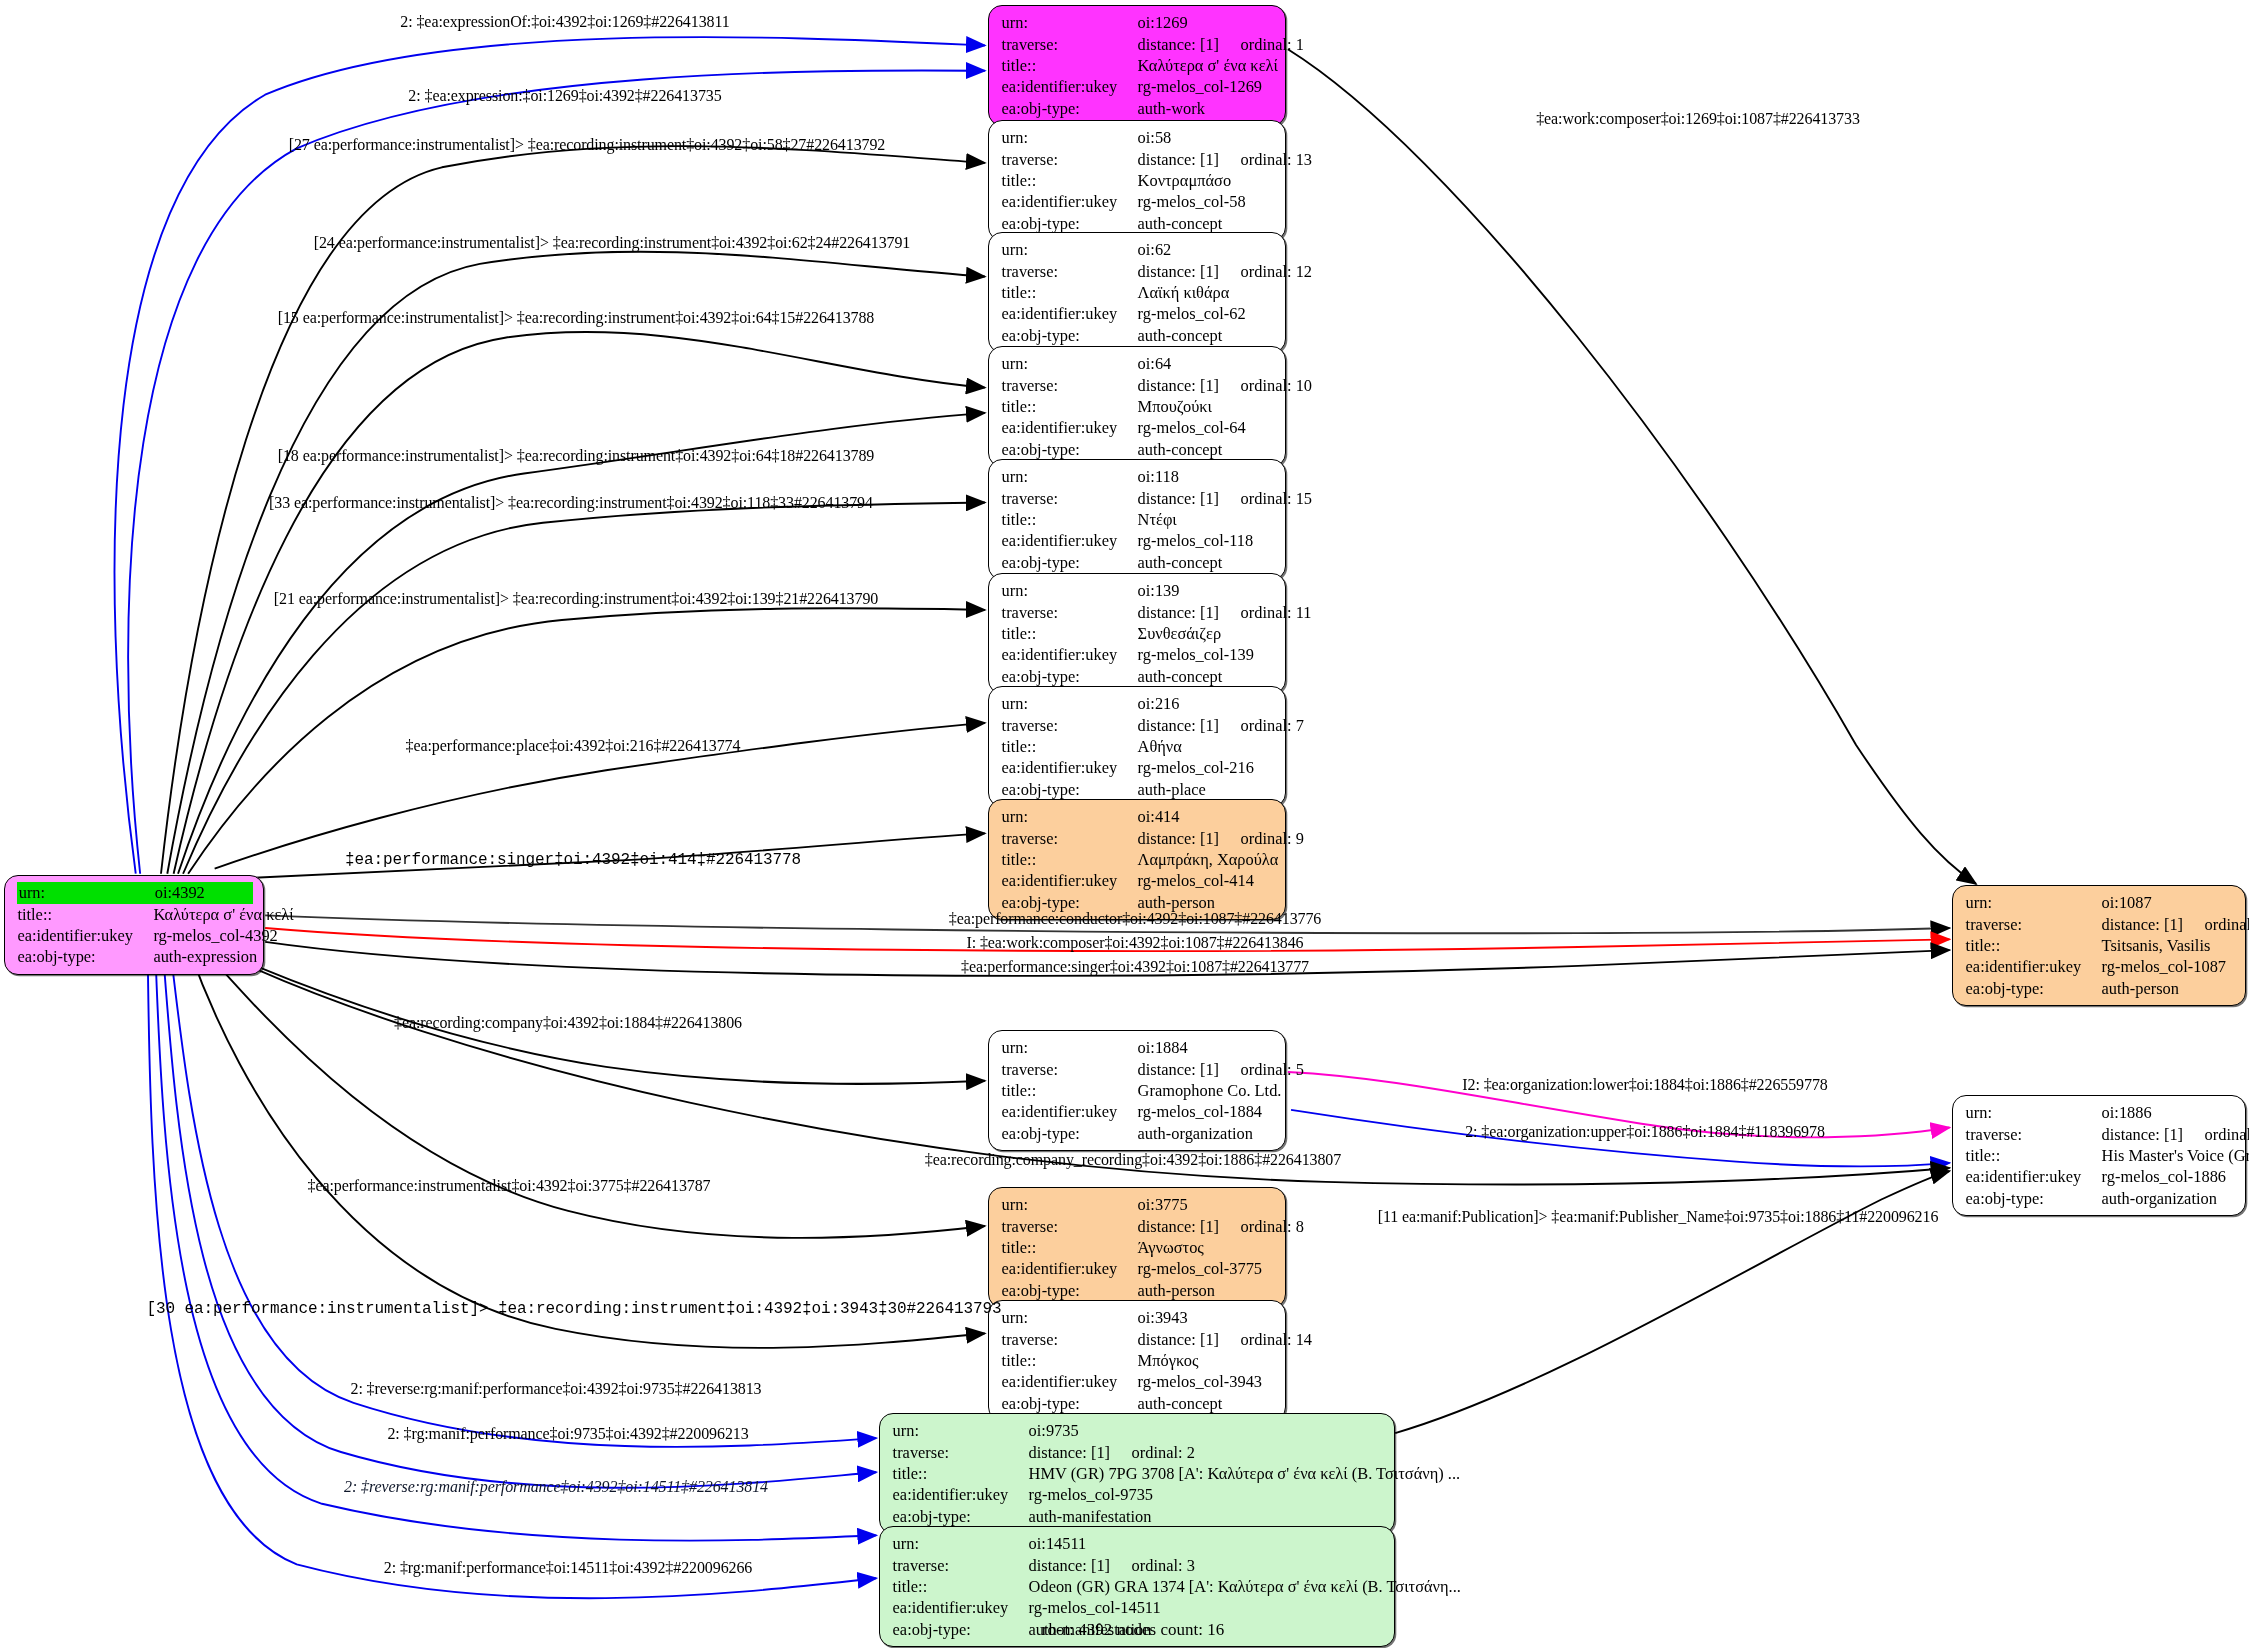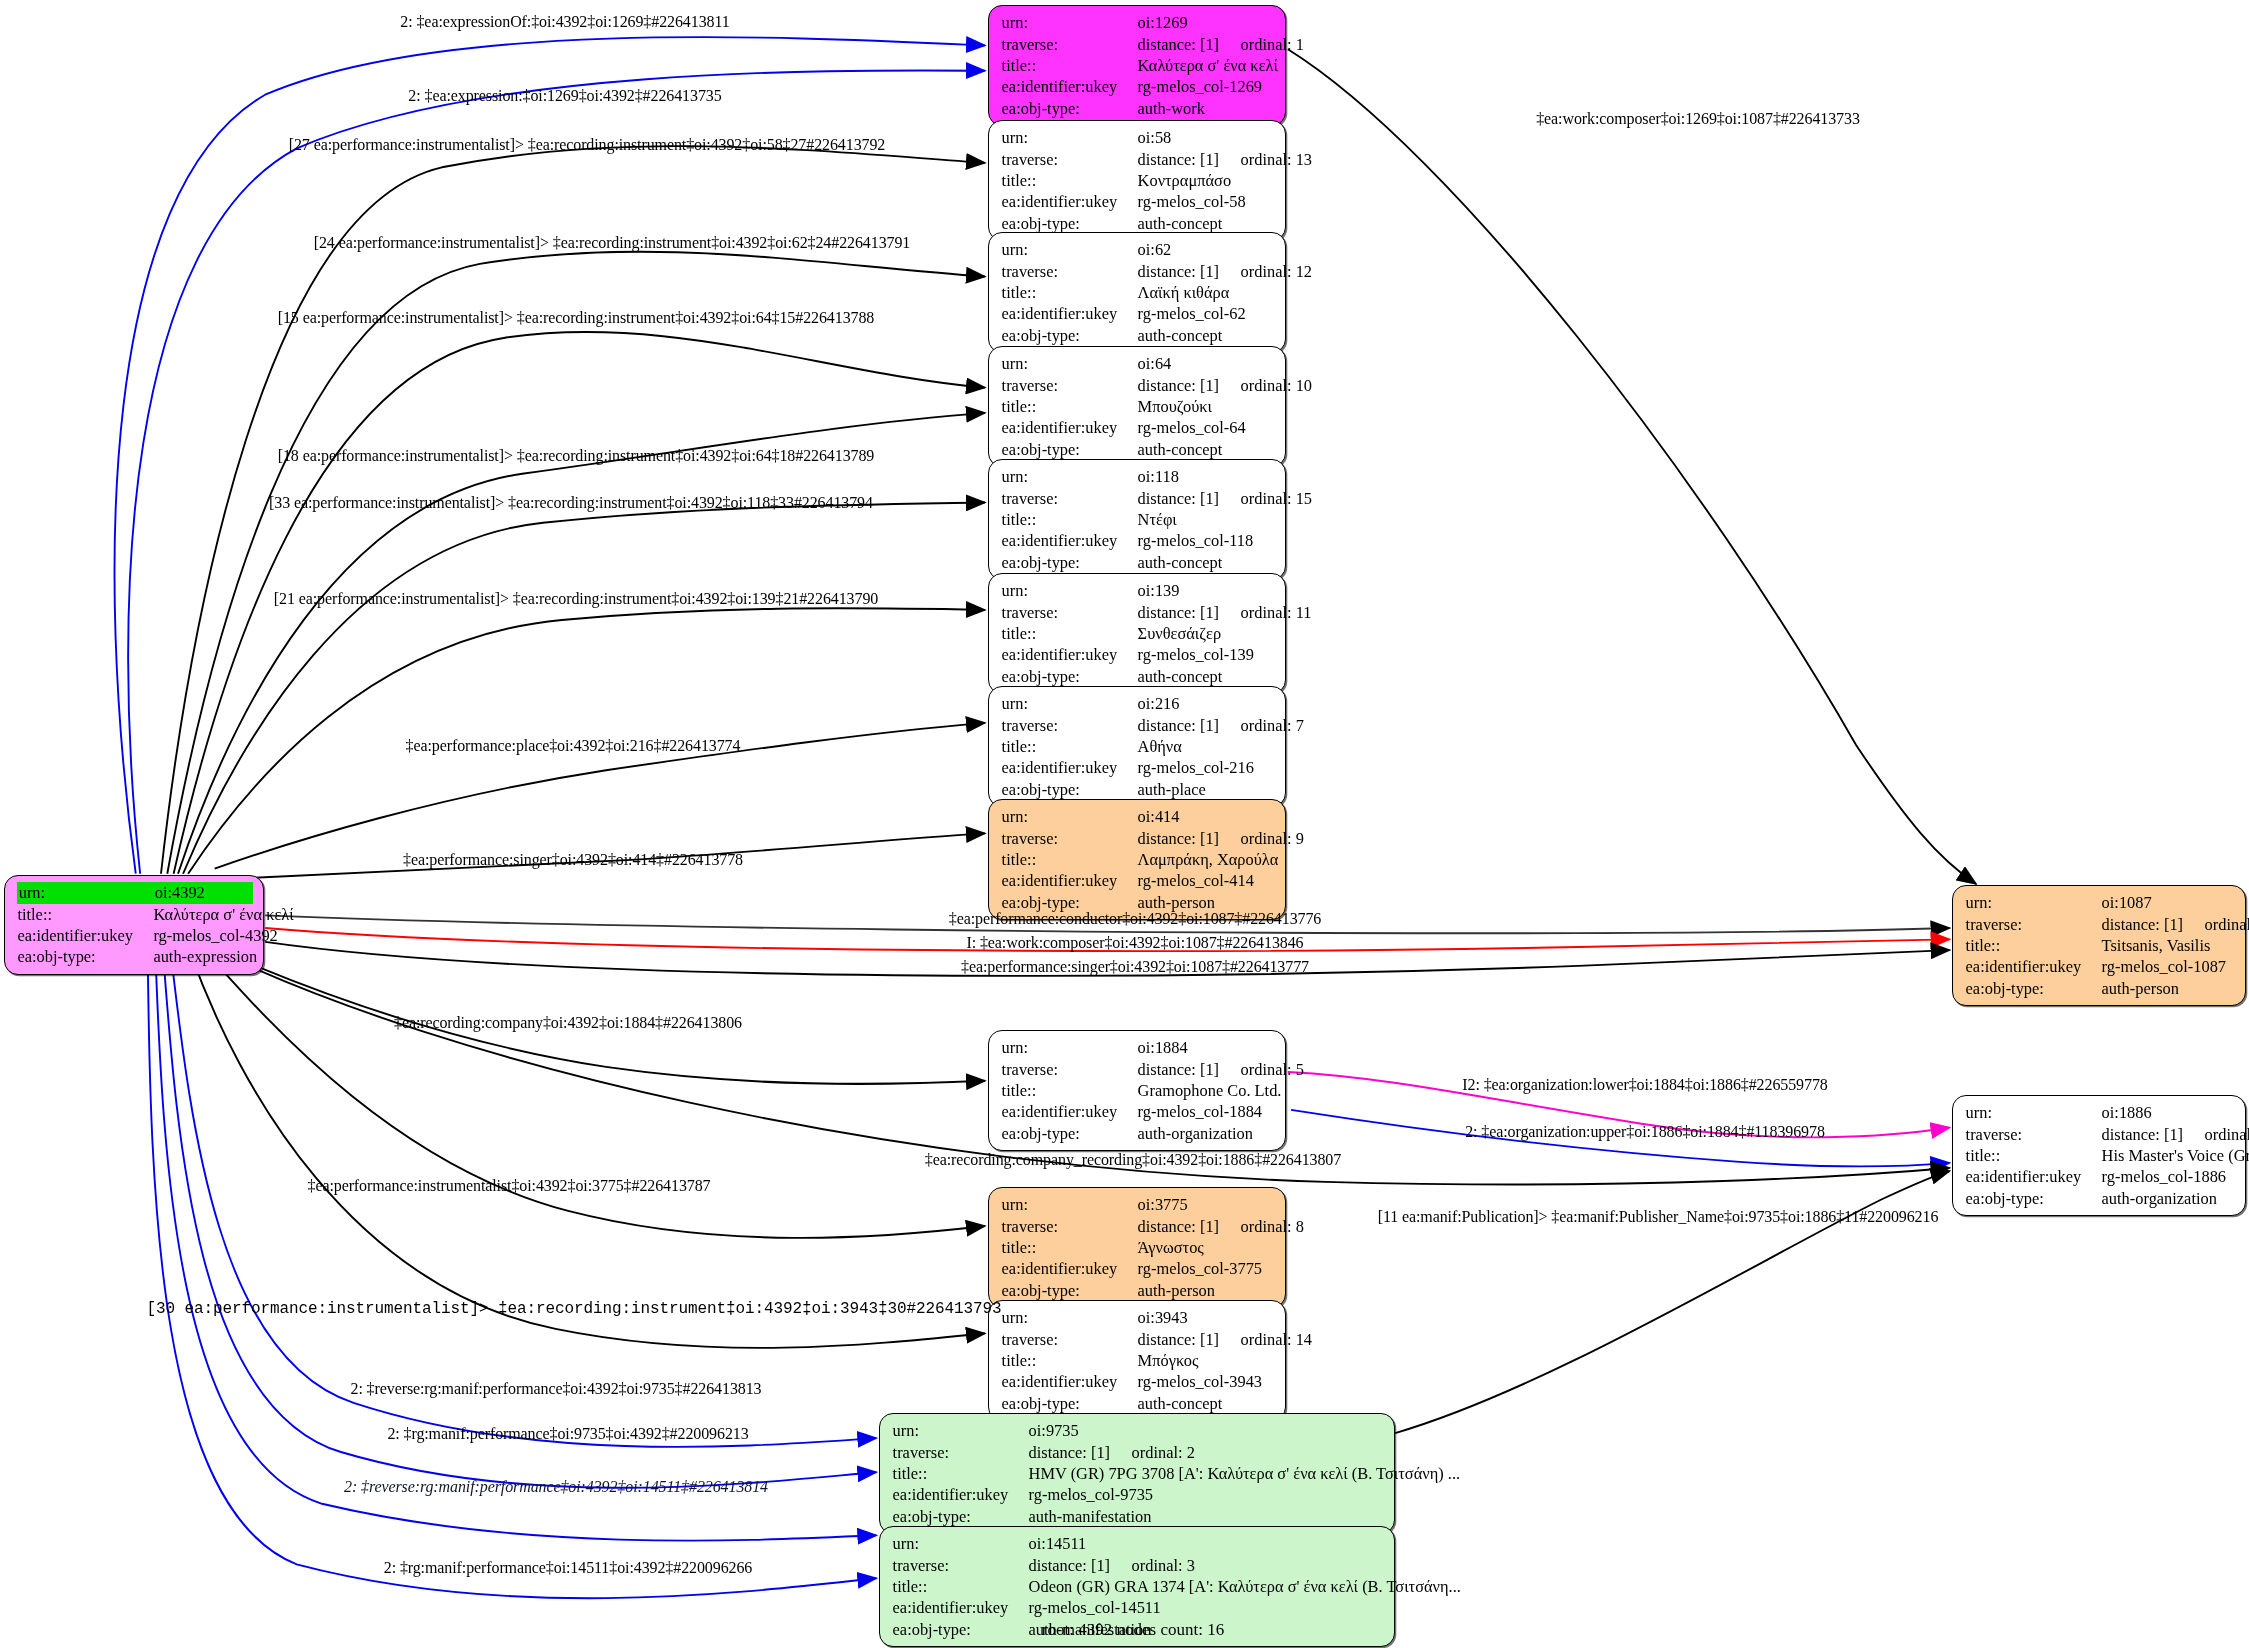--- a/index.html
+++ b/index.html
@@ -510,21 +510,21 @@
   <div id="labels">
       <div class="edge-label" style="left: 565px; top: 12.6px; color: rgb(0, 0, 0);">2: ‡ea:expressionOf:‡oi:4392‡oi:1269‡#226413811</div>
       <div class="edge-label" style="left: 565px; top: 87px; color: rgb(0, 0, 0);">2: ‡ea:expression:‡oi:1269‡oi:4392‡#226413735</div>
       <div class="edge-label" style="left: 587px; top: 136px; color: rgb(0, 0, 0);">[27 ea:performance:instrumentalist]&gt; ‡ea:recording:instrument‡oi:4392‡oi:58‡27#226413792</div>
       <div class="edge-label" style="left: 612px; top: 234px; color: rgb(0, 0, 0);">[24 ea:performance:instrumentalist]&gt; ‡ea:recording:instrument‡oi:4392‡oi:62‡24#226413791</div>
       <div class="edge-label" style="left: 576px; top: 309px; color: rgb(0, 0, 0);">[15 ea:performance:instrumentalist]&gt; ‡ea:recording:instrument‡oi:4392‡oi:64‡15#226413788</div>
       <div class="edge-label" style="left: 576px; top: 447px; color: rgb(0, 0, 0);">[18 ea:performance:instrumentalist]&gt; ‡ea:recording:instrument‡oi:4392‡oi:64‡18#226413789</div>
       <div class="edge-label" style="left: 571px; top: 494px; color: rgb(0, 0, 0);">[33 ea:performance:instrumentalist]&gt; ‡ea:recording:instrument‡oi:4392‡oi:118‡33#226413794</div>
       <div class="edge-label" style="left: 576px; top: 590px; color: rgb(0, 0, 0);">[21 ea:performance:instrumentalist]&gt; ‡ea:recording:instrument‡oi:4392‡oi:139‡21#226413790</div>
       <div class="edge-label" style="left: 573px; top: 737px; color: rgb(0, 0, 0);">‡ea:performance:place‡oi:4392‡oi:216‡#226413774</div>
-      <div class="edge-label" style="left: 573px; top: 851px; color: rgb(0, 0, 0);">‡ea:performance:singer‡oi:4392‡oi:414‡#226413778</div>
+      <div class="edge-label" style="left: 573px; top: 851px; color: rgb(0, 0, 0); font-family: Liberation Mono, monospace;">‡ea:performance:singer‡oi:4392‡oi:414‡#226413778</div>
       <div class="edge-label" style="left: 1698px; top: 110px; color: rgb(0, 0, 0);">‡ea:work:composer‡oi:1269‡oi:1087‡#226413733</div>
       <div class="edge-label" style="left: 1135px; top: 910px; color: rgb(0, 0, 0);">‡ea:performance:conductor‡oi:4392‡oi:1087‡#226413776</div>
       <div class="edge-label" style="left: 1135px; top: 934px; color: rgb(0, 0, 0);">I: ‡ea:work:composer‡oi:4392‡oi:1087‡#226413846</div>
       <div class="edge-label" style="left: 1135px; top: 958px; color: rgb(0, 0, 0); text-align: center;">‡ea:performance:singer‡oi:4392‡oi:1087‡#226413777</div>
       <div class="edge-label" style="left: 568px; top: 1014px; color: rgb(0, 0, 0);">‡ea:recording:company‡oi:4392‡oi:1884‡#226413806</div>
       <div class="edge-label" style="left: 1645px; top: 1076px; color: rgb(0, 0, 0);">I2: ‡ea:organization:lower‡oi:1884‡oi:1886‡#226559778</div>
       <div class="edge-label" style="left: 1645px; top: 1123px; color: rgb(0, 0, 0);">2: ‡ea:organization:upper‡oi:1886‡oi:1884‡#118396978</div>
       <div class="edge-label" style="left: 1133px; top: 1151px; color: rgb(0, 0, 0);">‡ea:recording:company_recording‡oi:4392‡oi:1886‡#226413807</div>
       <div class="edge-label" style="left: 509px; top: 1177px; color: rgb(0, 0, 0);">‡ea:performance:instrumentalist‡oi:4392‡oi:3775‡#226413787</div>
       <div class="edge-label" style="left: 1651px; top: 1208px; color: rgb(0, 0, 0); margin-left: 7px;">[11 ea:manif:Publication]&gt; ‡ea:manif:Publisher_Name‡oi:9735‡oi:1886‡11#220096216</div>

